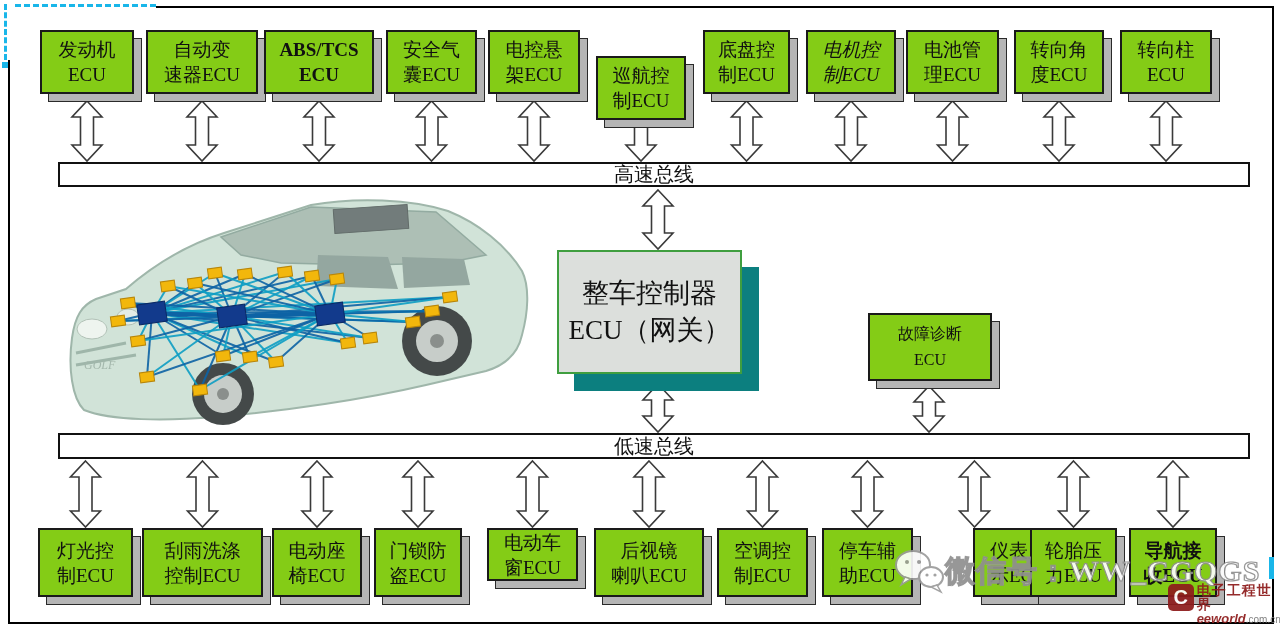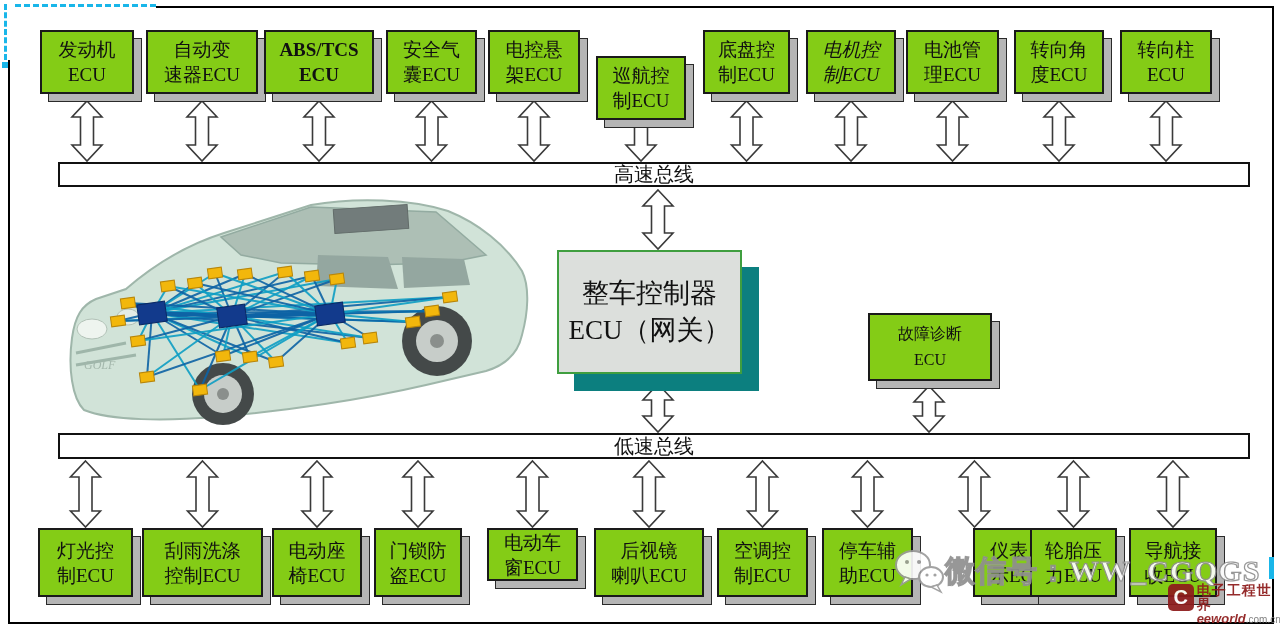--- a/index.html
+++ b/index.html
@@ -384,20 +384,20 @@
      <span>示ECU</span>
       </div>
     </div>
     <div class="box3d" style="left: 1030px; top: 528px; width: 87px; height: 69px; z-index: 6; border-radius: 16px;">
       <div class="shadow"></div>
       <div class="face">
      <span>轮胎压</span>
      <span>力ECU</span>
       </div>
     </div>
-    <div class="box3d" style="left: 1129px; top: 528px; width: 88px; height: 69px; z-index: 6;">
+    <div class="box3d" style="left: 1129px; top: 528px; width: 88px; height: 69px; z-index: 6; font-weight: bold;">
       <div class="shadow"></div>
       <div class="face">
      <span>导航接</span>
      <span>收ECU</span>
       </div>
     </div>
   </div>
 
 </body></html>

